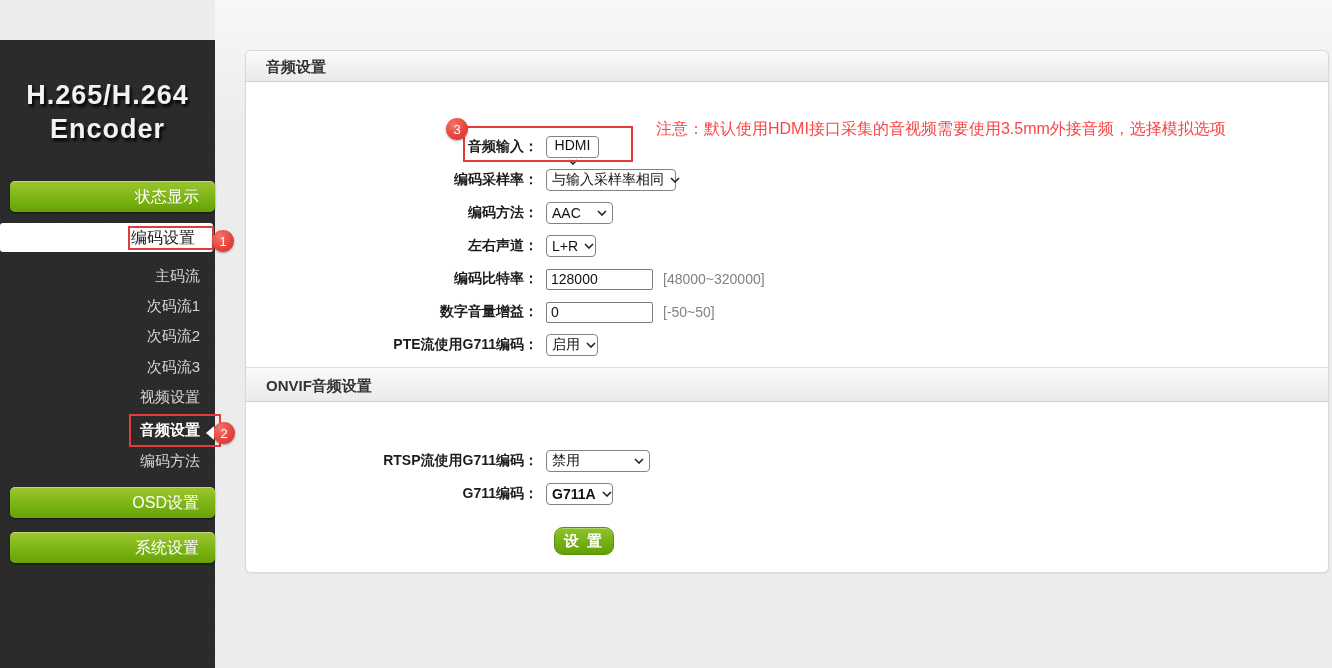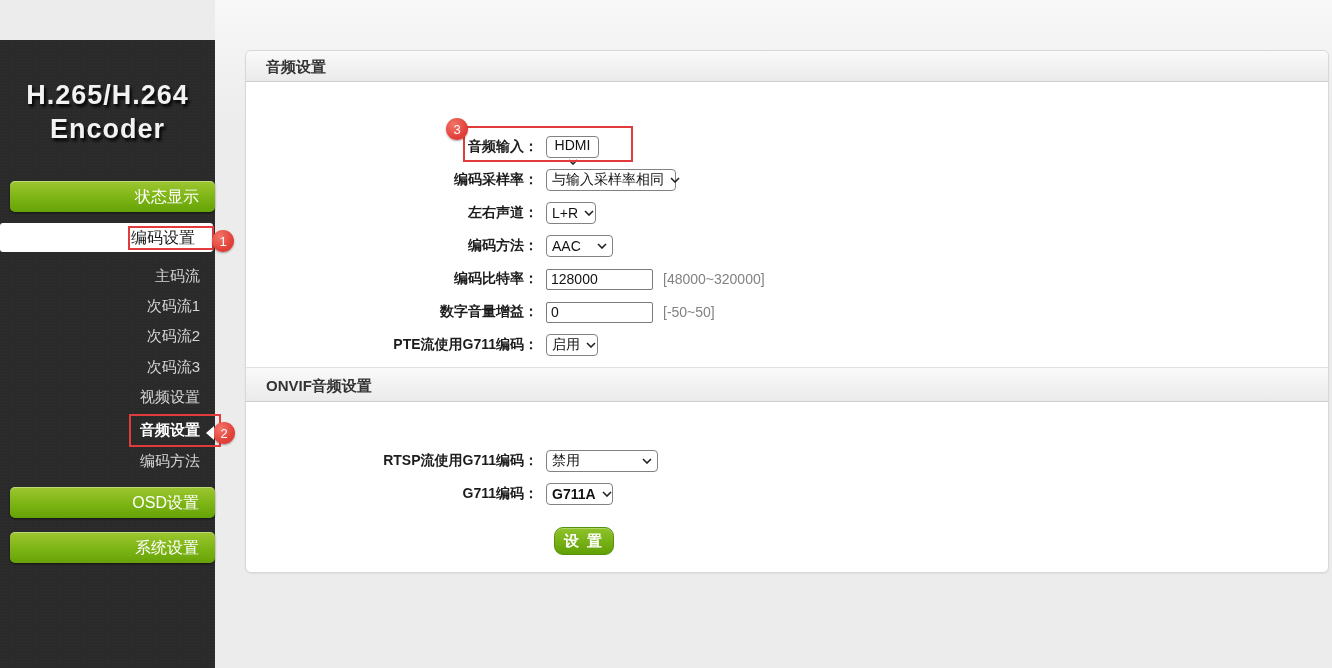--- a/index.html
+++ b/index.html
@@ -143,20 +143,21 @@
   <div class="red-box" style="left:129px; top:374px; width:92px; height:33px;"></div>
   <div class="sel-arrow"></div>
   <div class="badge" style="left:213px; top:382px;">2</div>
 </div>
 
 <div class="content">
   <div class="panel">
 
     <div class="panel-header">音频设置</div>
 
+    <div class="note">注意：默认使用HDMI接口采集的音视频需要使用3.5mm外接音频，选择模拟选项</div>
 
     <div class="red-box" style="left:217px; top:75px; width:170px; height:36px;"></div>
     <div class="badge" style="left:200px; top:67px;">3</div>
 
     <div class="form-area">
 
       <div class="row">
         <label>音频输入：</label>
         <div class="sel" style="width:53px;flex-direction:column;">
           <span>HDMI</span>
@@ -170,40 +171,40 @@
         <label>编码采样率：</label>
         <div class="sel" style="width:130px;">
           <span>与输入采样率相同</span>
           <svg width="10" height="6" viewBox="0 0 10 6">
               <path d="M1 1l4 4 4-4" fill="none" stroke="#222" stroke-width="1.6"></path>
             </svg>
         </div>
       </div>
 
       <div class="row">
+        <label>编码方法：</label>
+        <div class="sel" style="width:67px;">
+          <span>AAC</span>
+          <svg width="10" height="6" viewBox="0 0 10 6">
+              <path d="M1 1l4 4 4-4" fill="none" stroke="#222" stroke-width="1.6"></path>
+            </svg>
+        </div>
+      </div>
+
+      <div class="row">
         <label>左右声道：</label>
         <div class="sel" style="width:50px;">
           <span>L+R</span>
           <svg width="10" height="6" viewBox="0 0 10 6">
               <path d="M1 1l4 4 4-4" fill="none" stroke="#222" stroke-width="1.6"></path>
             </svg>
         </div>
       </div>
 
       <div class="row">
-        <label>编码方法：</label>
-        <div class="sel" style="width:67px;">
-          <span>AAC</span>
-          <svg width="10" height="6" viewBox="0 0 10 6">
-              <path d="M1 1l4 4 4-4" fill="none" stroke="#222" stroke-width="1.6"></path>
-            </svg>
-        </div>
-      </div>
-
-      <div class="row">
         <label>编码比特率：</label>
         <input class="txt" type="text" value="128000" style="">
         <span class="hint">[48000~320000]</span>
       </div>
 
       <div class="row">
         <label>数字音量增益：</label>
         <input class="txt" type="text" value="0" style="">
         <span class="hint">[-50~50]</span>
       </div>
@@ -218,21 +219,21 @@
         </div>
       </div>
     </div>
 
     <div class="section-header">ONVIF音频设置</div>
 
     <div class="form-area second">
 
       <div class="row">
         <label>RTSP流使用G711编码：</label>
-        <div class="sel" style="width:112px;gap:20px;">
+        <div class="sel" style="width:104px;gap:20px;">
           <span>禁用</span>
           <svg width="10" height="6" viewBox="0 0 10 6">
               <path d="M1 1l4 4 4-4" fill="none" stroke="#222" stroke-width="1.6"></path>
             </svg>
         </div>
       </div>
 
       <div class="row">
         <label>G711编码：</label>
         <div class="sel" style="width:67px;font-weight:bold;">

